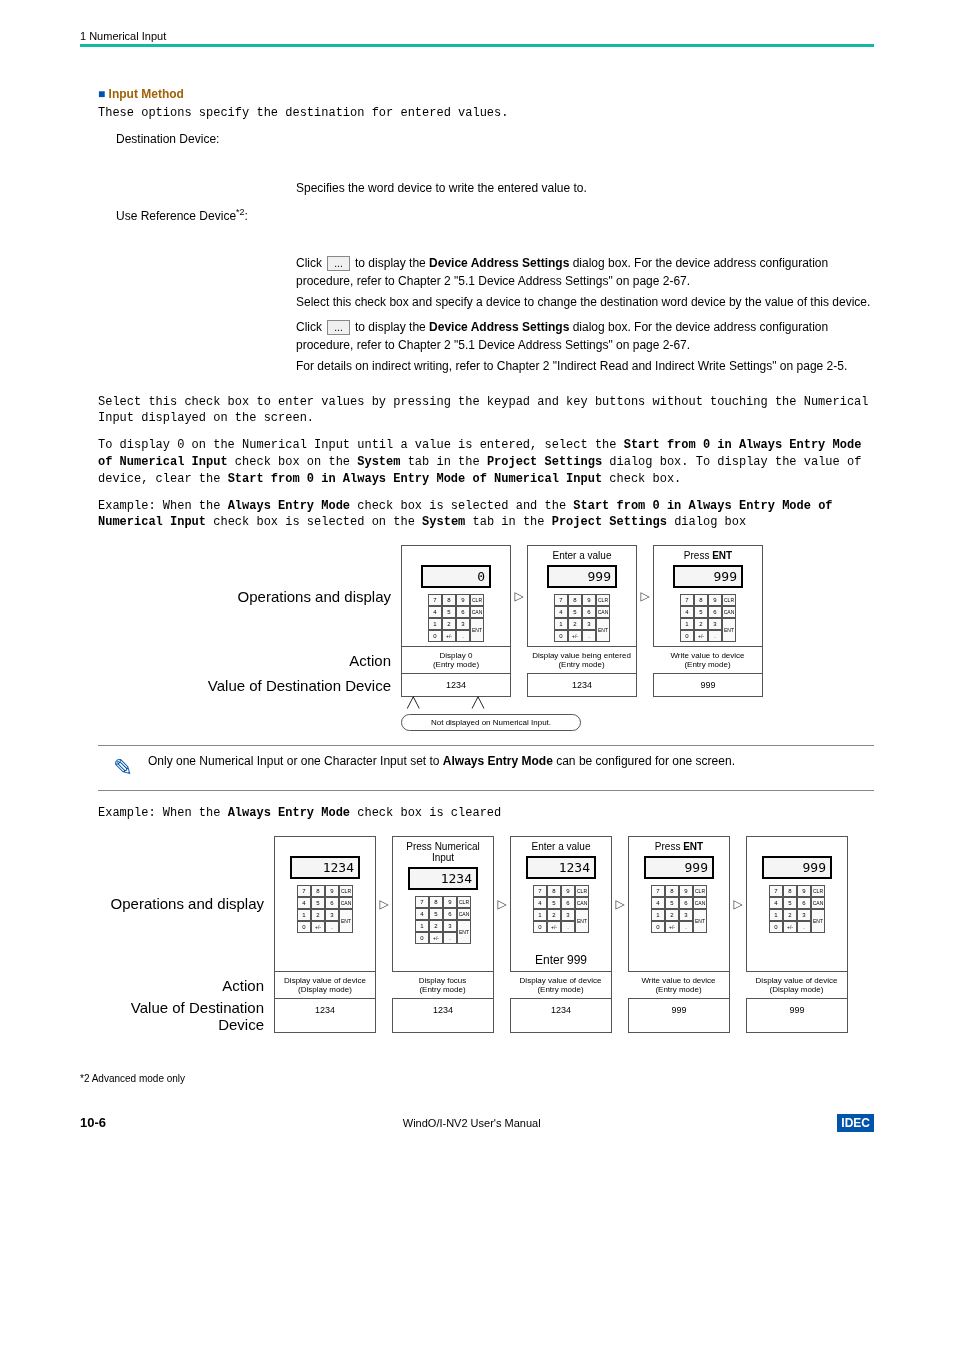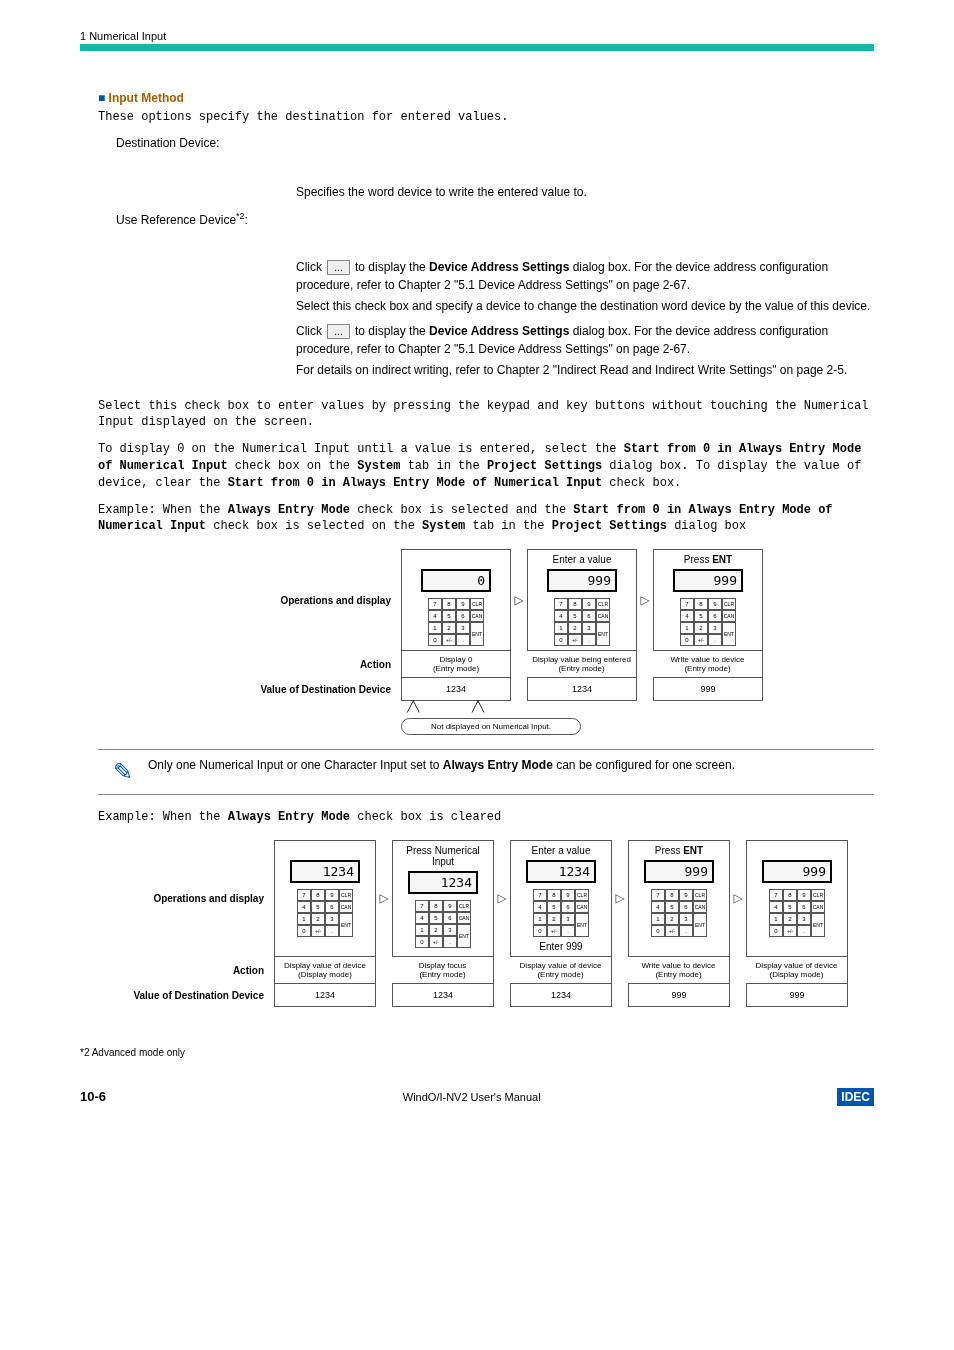--- a/index.html
+++ b/index.html
@@ -1,34 +1,34 @@
 <!DOCTYPE html>
 <html><head>
 <meta charset="utf-8">
 <style>
   * { box-sizing: border-box; margin: 0; padding: 0; }
   body { font-family: Verdana, Arial, sans-serif; font-size: 12px; color: #000; background: #fff; width: 954px; }
   .page { padding: 30px 80px 20px 80px; }
-  .header-line { border-bottom: 7px solid #14b8a6; padding-bottom: 2px; margin-bottom: 40px; font-size: 11px; }
+  .header-line { border-bottom: 3px solid #14b8a6; padding-bottom: 2px; margin-bottom: 40px; font-size: 11px; }
   .section-title { color: #a16207; font-weight: bold; font-size: 12px; }
   .bullet { color: #0055aa; }
   .indent { margin-left: 18px; }
   .para { margin: 4px 0 10px 0; font-size: 12px; line-height: 1.4; font-family: Liberation Mono, monospace; }
   .def-row { display: flex; margin-top: 10px; }
   .def-label { width: 180px; font-size: 12px; }
   .def-body { flex: 1; font-size: 12px; line-height: 1.45; margin-top: 48px; }
   .btn-dots { display: inline-block; border: 1px solid #888; background: #f0f0f0; padding: 0 6px; font-size: 10px; line-height: 13px; margin: 0 2px; }
   .sup { font-size: 9px; vertical-align: super; }
   .section2 { margin-top: 18px; }
   .note-box { display: flex; border-top: 1px solid #888; border-bottom: 1px solid #888; padding: 8px 0; margin: 14px 0; }
   .note-icon { width: 50px; text-align: center; color: #0055aa; font-size: 24px; }
   .note-text { flex: 1; font-size: 12px; }
   .diagram { width: 570px; margin: 14px auto; }
   .diag-row { display: flex; align-items: stretch; }
-  .row-label { width: 200px; text-align: right; padding-right: 10px; font-size: 10px; font-weight: bold; display: flex; align-items: center; justify-content: flex-end; }
+  .row-label { width: 200px; text-align: right; padding-right: 10px; font-size: 15px; font-weight: normal; display: flex; align-items: center; justify-content: flex-end; }
   .panel-wrap { display: flex; flex: 1; }
   .panel { border: 1px solid #555; padding: 4px 6px; width: 110px; margin: 0; text-align: center; font-size: 9px; position: relative; }
   .panel-header { font-size: 10px; margin-bottom: 4px; min-height: 11px; }
   .numdisp { border: 2px solid #000; background: #f5f5f5; padding: 2px 4px; font-family: monospace; font-size: 13px; text-align: right; width: 70px; margin: 0 auto 6px auto; }
   .keypad { width: 56px; margin: 0 auto; }
   .krow { display: flex; }
   .key { border: 1px solid #555; width: 14px; height: 12px; font-size: 6px; display: flex; align-items: center; justify-content: center; background: #fafafa; }
   .key.en { height: 24px; font-size: 5px; }
   .kcol { display: flex; flex-direction: column; }
   .arrow-sep { width: 16px; display: flex; align-items: center; justify-content: center; color: #444; font-size: 12px; }
@@ -327,21 +327,21 @@
                     </div>
       <div class="krow">
                       <div class="key">0</div>
                       <div class="key" style="font-size:5px">+/-</div>
                       <div class="key">.</div>
                     </div>
                   </div>
       <div class="key en">ENT</div>
     </div>
   </div>
-              <div style="font-size:10px;margin-top:4px">Enter 999</div>
+              <div style="font-size:12px;margin-top:20px">Enter 999</div>
             </div>
             <div class="arrow-sep">▷</div>
             <div class="panel">
               <div class="panel-header">Press <b>ENT</b></div>
        <div class="numdisp">999</div>
               <div class="keypad">
     <div class="krow">
                   <div class="key">7</div>
                   <div class="key">8</div>
                   <div class="key">9</div>

